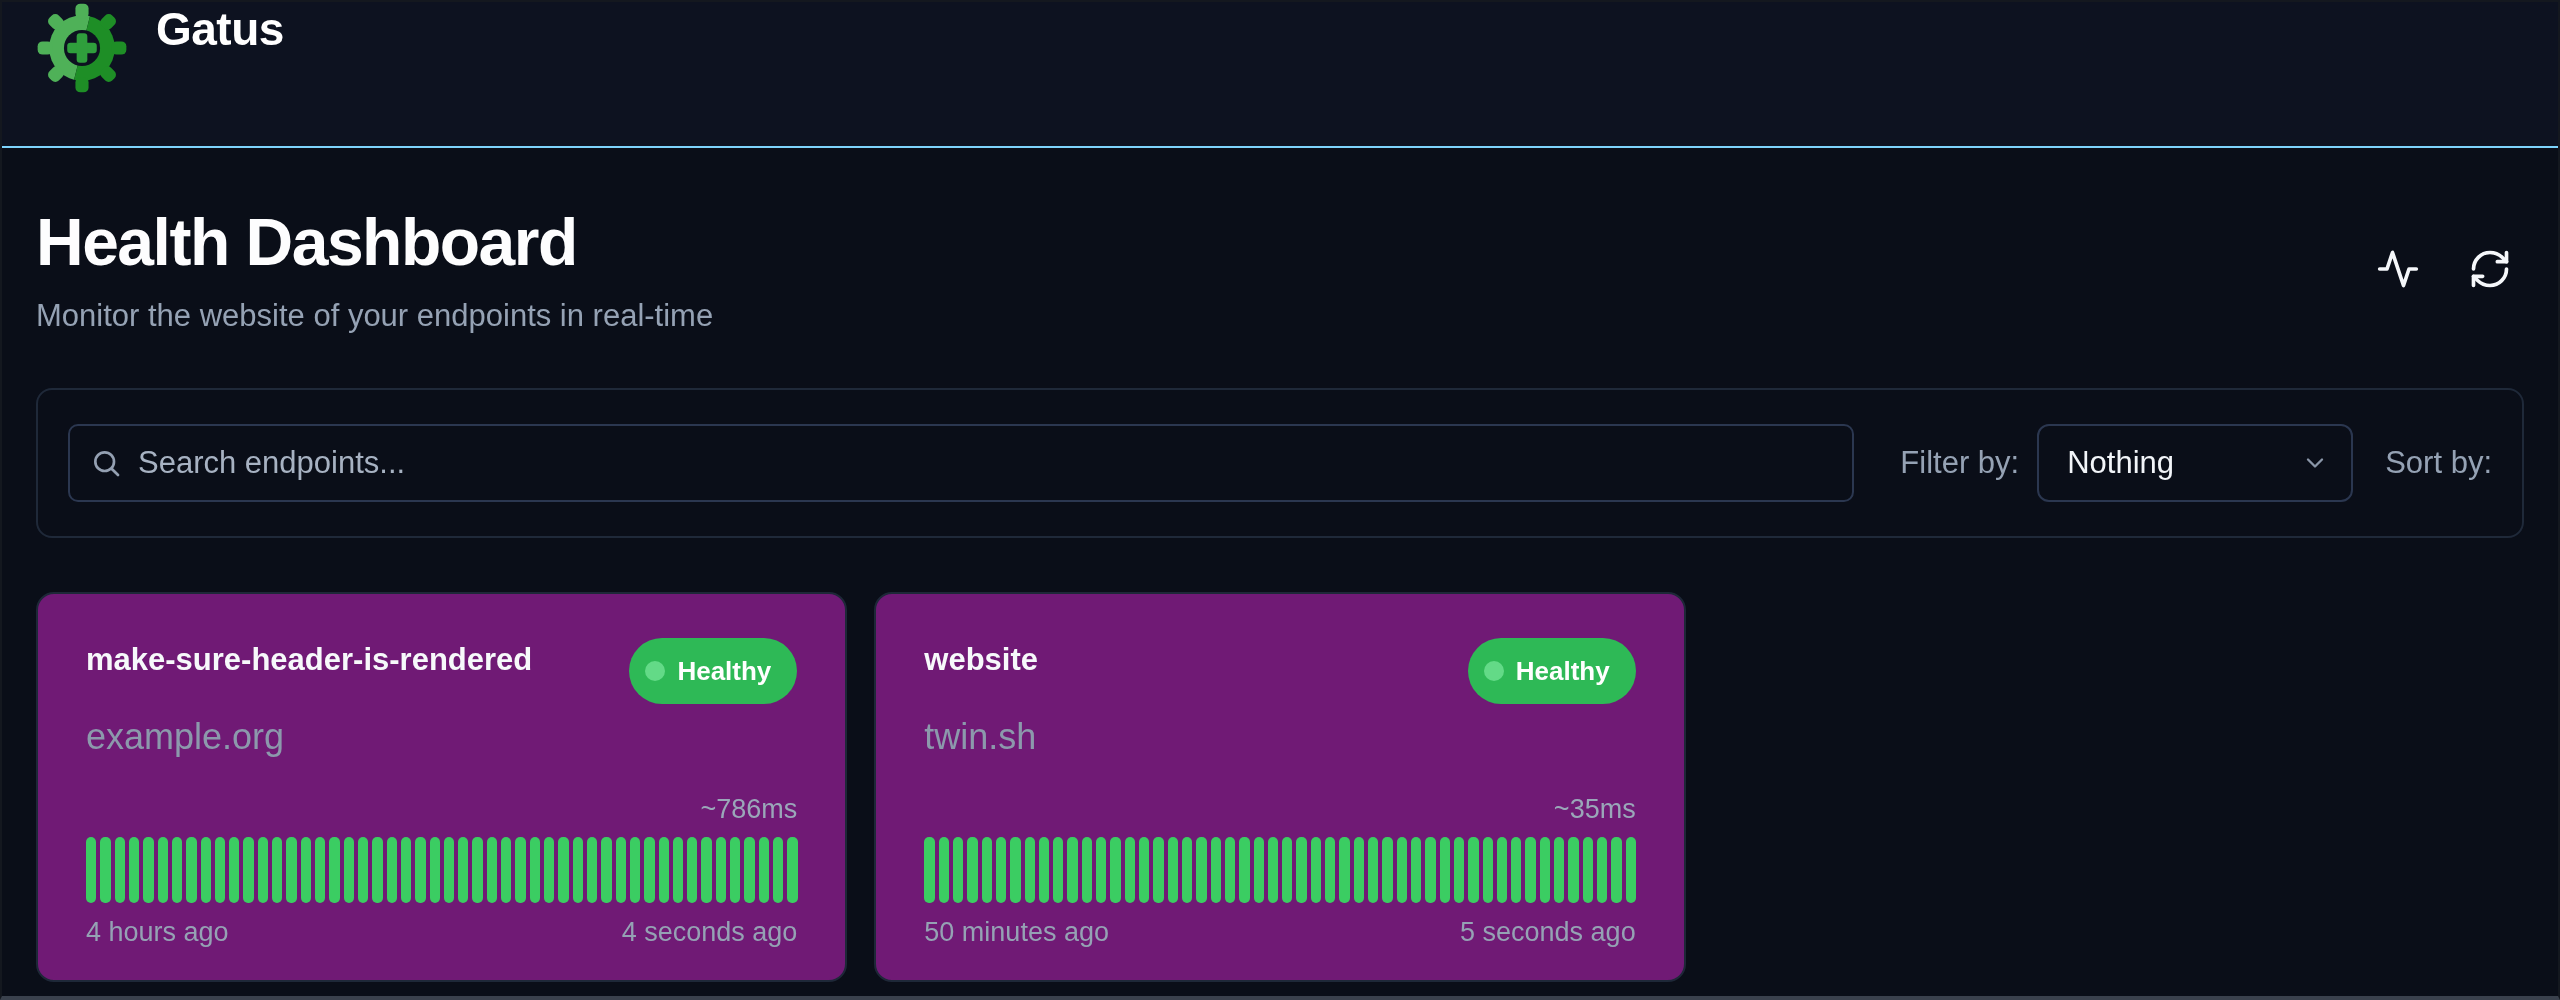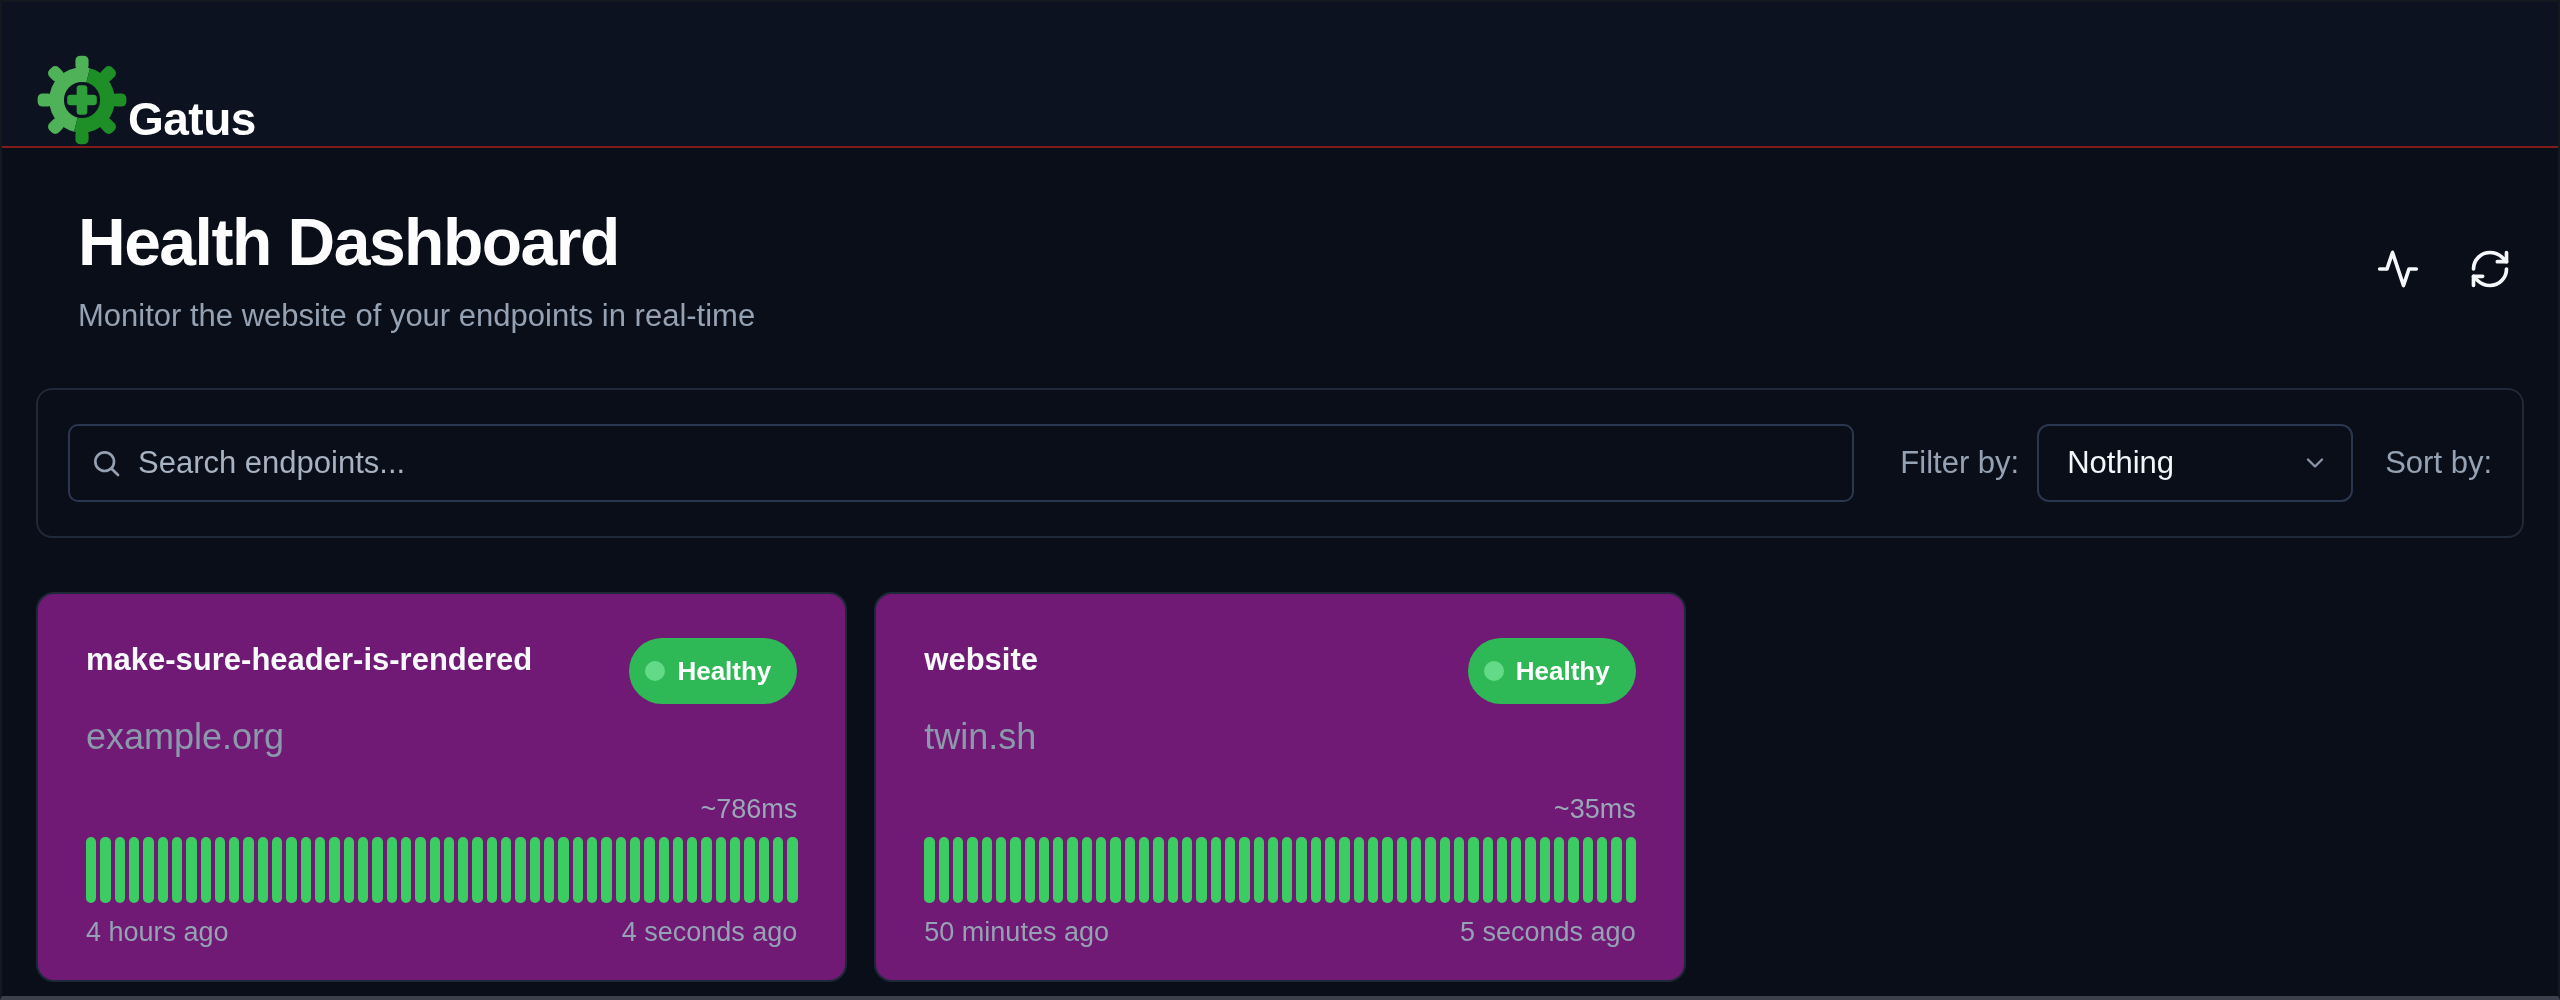--- a/index.html
+++ b/index.html
@@ -10,40 +10,40 @@
     color: #f5f7fa;
     border: 2px solid #14181f;
     border-bottom: 4px solid #3a414d;
     overflow: hidden;
   }
 
   
   .app-header {
     height: 146px;
     background: #0d1220;
-    border-bottom: 2px solid #7f1d1d;
-    display: flex;
-    align-items: flex-end;
+    border-bottom: 2px solid #7dd3fc;
+    display: flex;
+    align-items: flex-start;
     padding: 0 34px;
+    gap: 28px;
   }
   .brand-name {
     font-size: 46px;
     font-weight: 800;
     letter-spacing: -0.5px;
     color: #ffffff;
   }
 
   
   .main { padding: 0 34px; }
   .hero {
     margin-top: 56px;
     display: flex;
     justify-content: space-between;
     align-items: center;
-    margin-left: 42px;
   }
   .page-title {
     font-size: 66px;
     font-weight: 800;
     letter-spacing: -1.5px;
     color: #fdfdfe;
   }
   .page-subtitle {
     margin-top: 18px;
     font-size: 31px;

